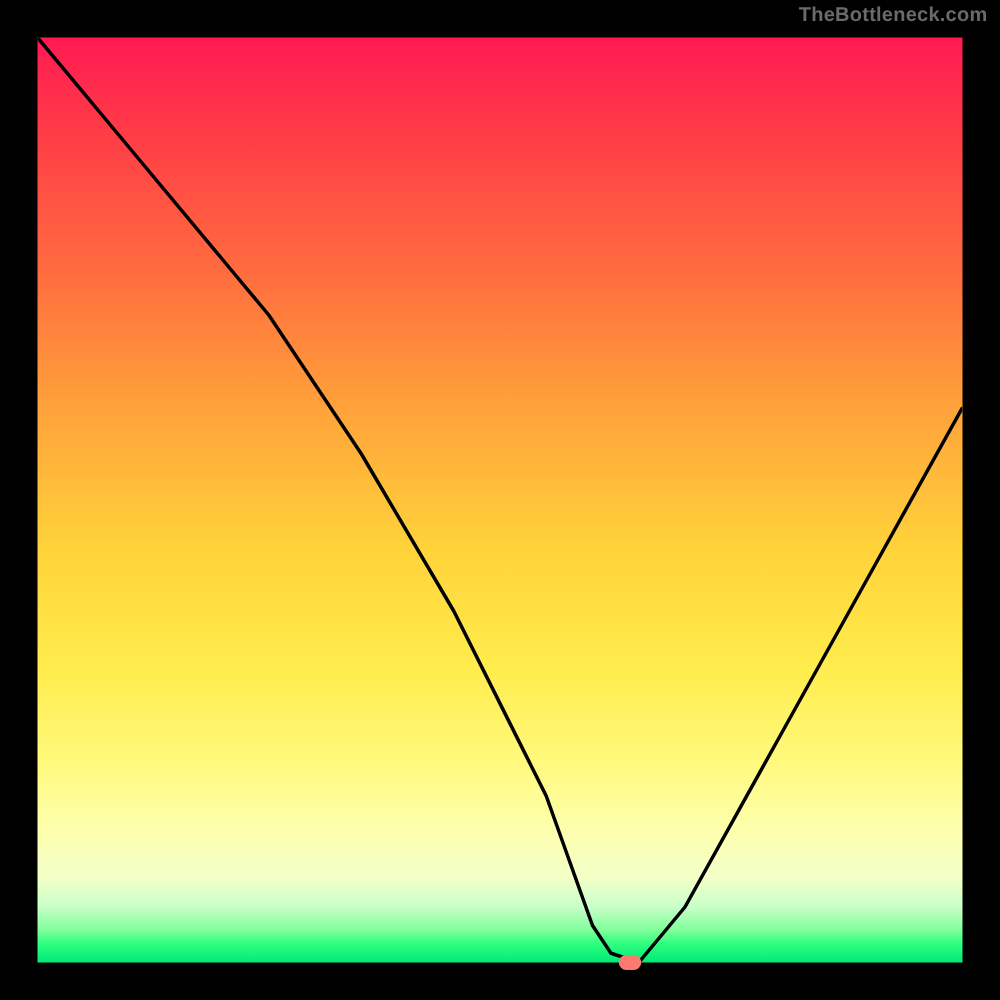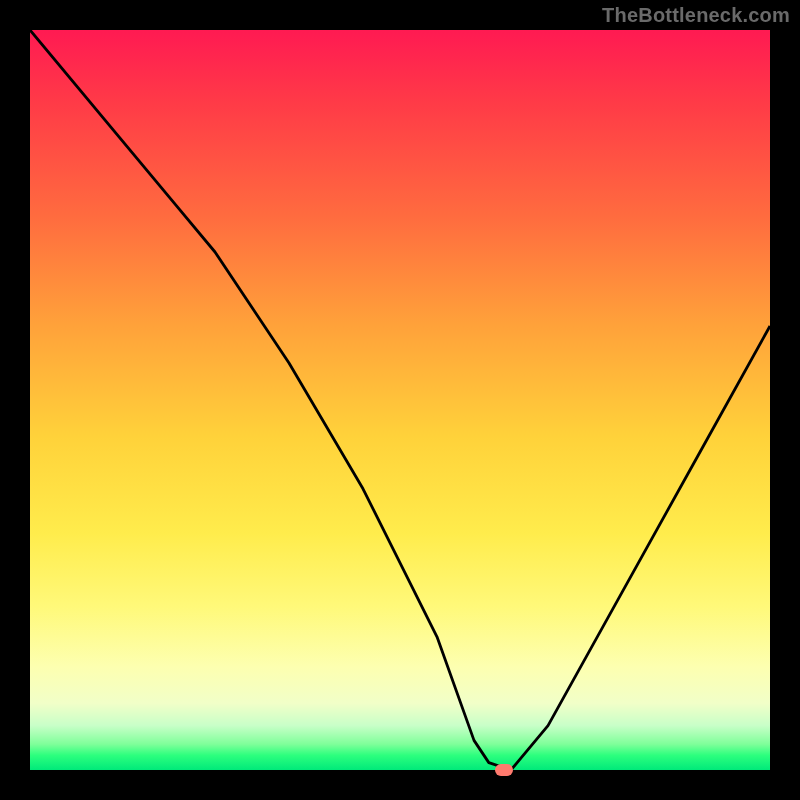--- a/index.html
+++ b/index.html
@@ -38,21 +38,21 @@
       #7fff9a 96.5%,
       #2dff7e 98%,
       #00e97a 100%
     );
   }
   .watermark {
     position: absolute;
     top: 4px;
     right: 10px;
     font-family: Arial, Helvetica, sans-serif;
-    font-size: 20px;
+    font-size: 16px;
     font-weight: 600;
     color: #6a6a6a;
     letter-spacing: 0.2px;
   }
   .marker {
     position: absolute;
     width: 18px;
     height: 12px;
     border-radius: 6px;
     background: #ff7a6e;

